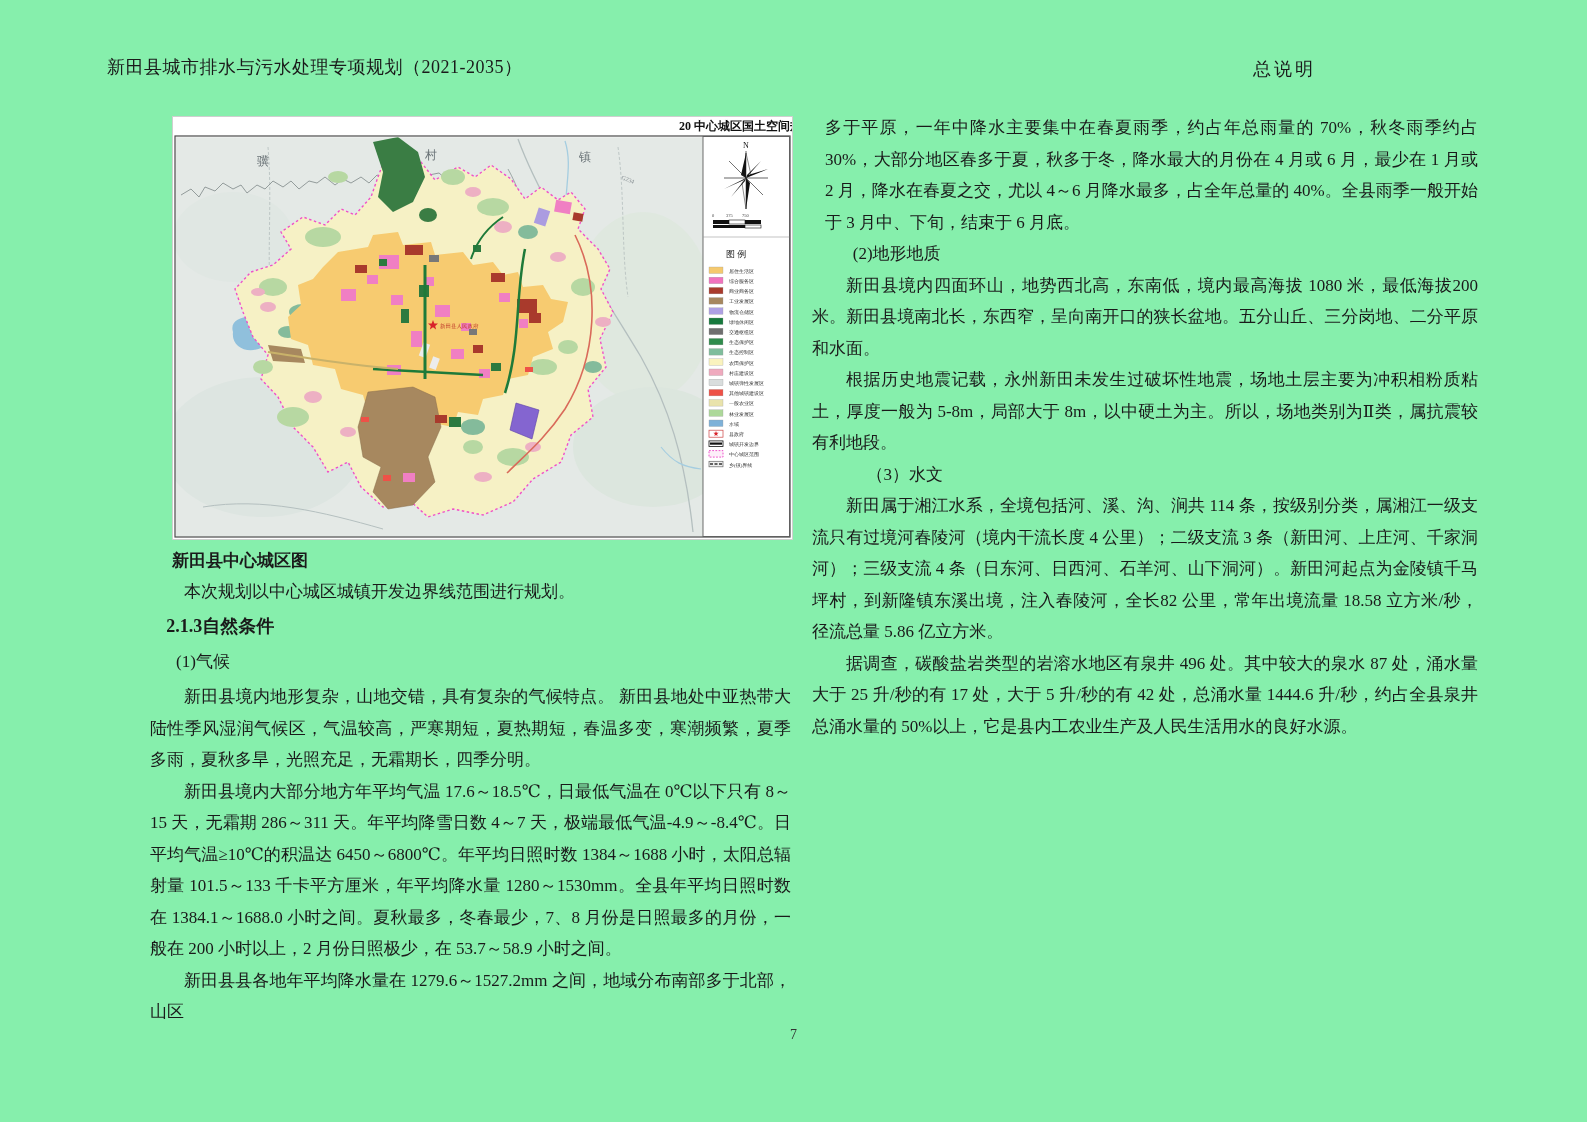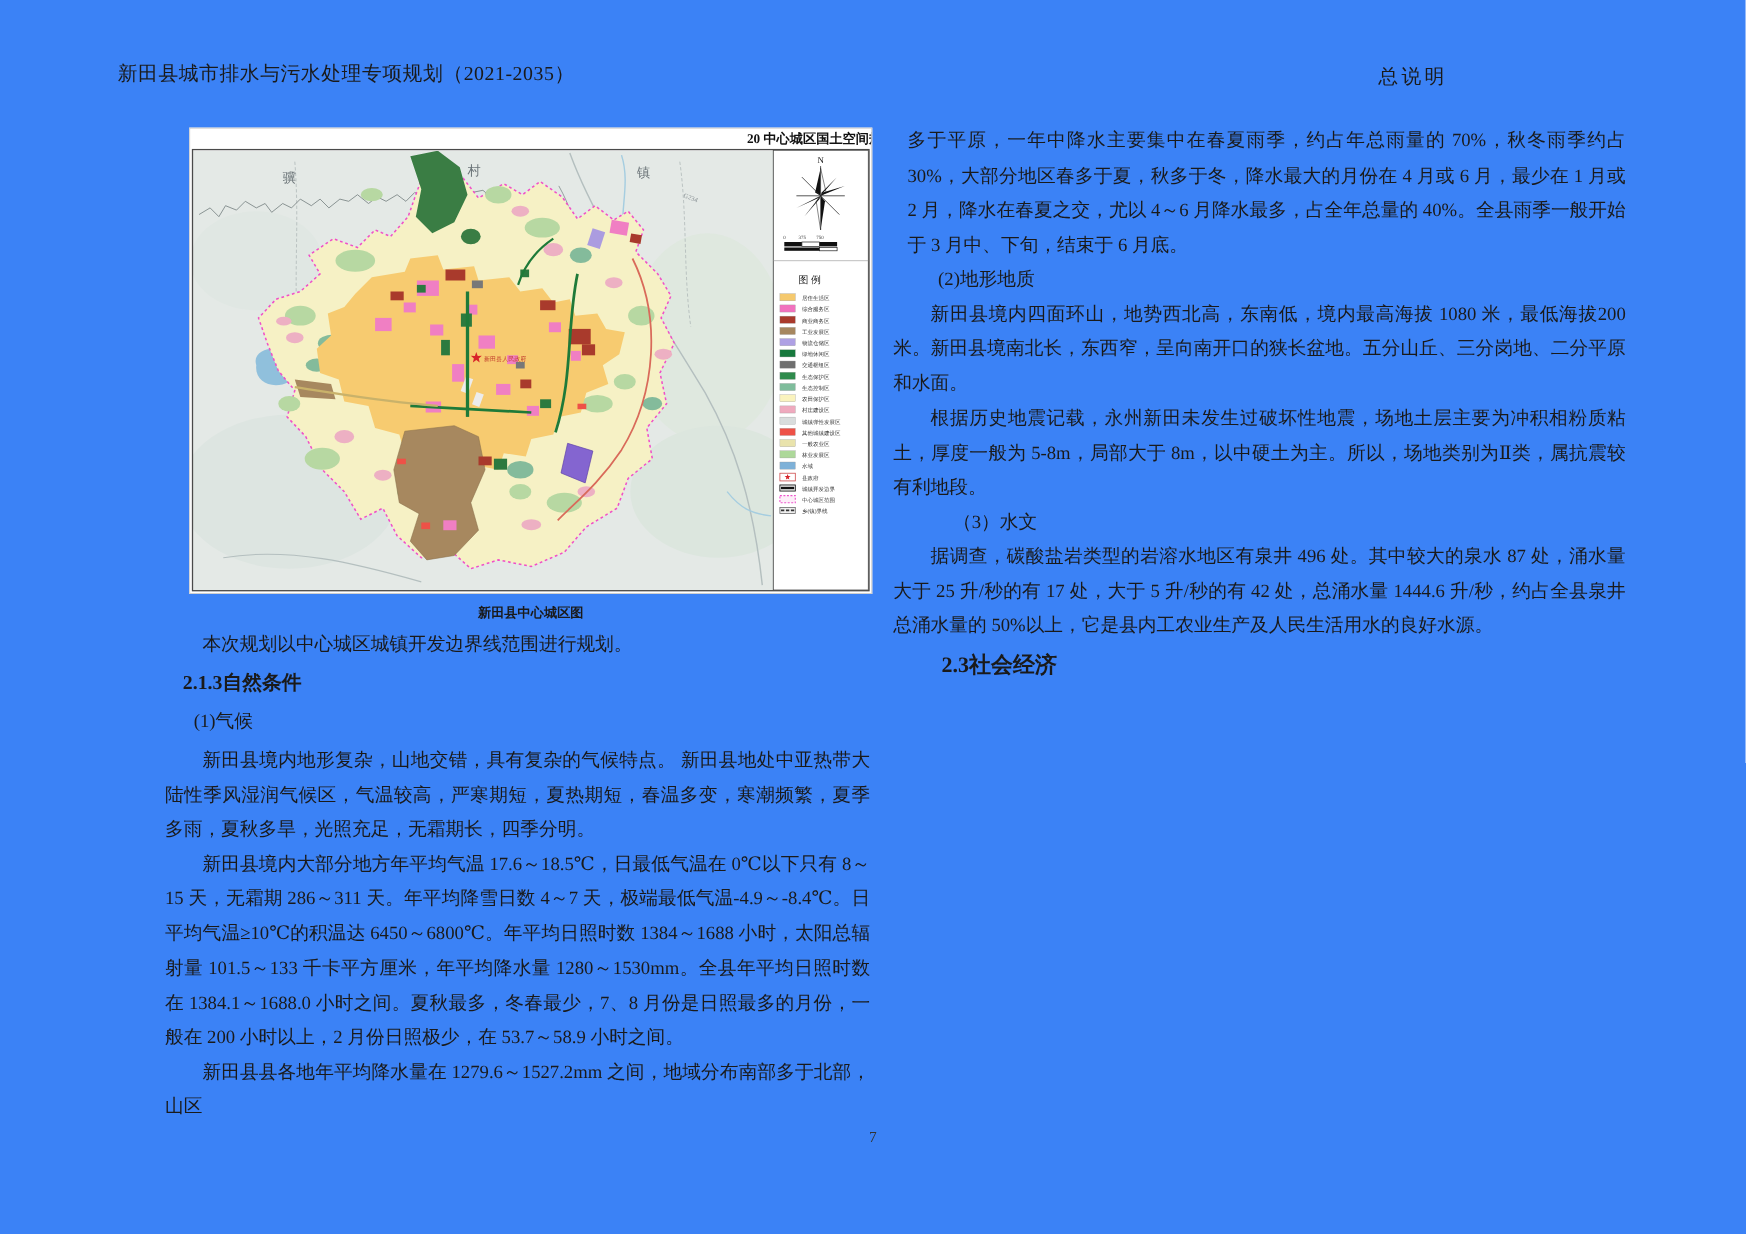--- a/index.html
+++ b/index.html
@@ -1,31 +1,31 @@
 <!DOCTYPE html>
 <html><head>
 <meta charset="utf-8">
 <style>
   * { box-sizing: border-box; }
   html,body { margin:0; padding:0; background:#ffffff; }
   .page {
-    position:relative; width:1587px; height:1122px; background:#3b82f6;
+    position:relative; width:1587px; height:1122px; background:#86efac;
     font-family:"Liberation Serif","DejaVu Serif",serif; color:#1a1a1a;
     overflow:hidden;
   }
   .hdr-left { position:absolute; left:107px; top:55px; font-size:18px; letter-spacing:.5px; }
   .hdr-right { position:absolute; left:1253px; top:57px; font-size:18px; letter-spacing:3px; }
 
   .col-left  { position:absolute; left:150px; top:116px; width:641px; }
   .col-right { position:absolute; left:812px; top:112px; width:666px; }
 
   .figure { width:621px; margin-left:22px; border:1px solid #cfcfcf; background:#fff; }
   .figure svg { display:block; }
 
-  .caption { width:621px; margin:9px 0 0 22px; text-align:center; font-weight:bold; font-size:12px; }
+  .caption { width:621px; margin:9px 0 0 22px; font-weight:bold; font-size:17px; }
 
   .para { font-size:17px; line-height:31.5px; text-align:justify; text-indent:2em; margin:0; }
   .para.noindent { text-indent:0;margin-left:13px; }
   .sub-1 { font-size:17px; line-height:31.5px; margin:4px; text-indent:1.3em; }
   .sub-2 { font-size:17px; line-height:31.5px; margin:0; text-indent:2.4em; }
   .sub-3 { font-size:17px; line-height:31.5px; margin:0; text-indent:3.2em; }
   .h213 { font-size:18px; font-weight:bold; line-height:32px; margin:2px 0 0 0; text-indent:0.9em; }
   .h23  { font-size:20px; font-weight:bold; line-height:34px; margin:3px 0 3px 0; text-indent:2.2em; }
   .intro { margin-top:4px; }
   .page-num { position:absolute; left:0; right:0; top:1027px; text-align:center; font-size:14px; color:#333; }
@@ -302,18 +302,18 @@
     <p class="para">新田县境内大部分地方年平均气温 17.6～18.5℃，日最低气温在 0℃以下只有 8～15 天，无霜期 286～311 天。年平均降雪日数 4～7 天，极端最低气温-4.9～-8.4℃。日平均气温≥10℃的积温达 6450～6800℃。年平均日照时数 1384～1688 小时，太阳总辐射量 101.5～133 千卡平方厘米，年平均降水量 1280～1530mm。全县年平均日照时数在 1384.1～1688.0 小时之间。夏秋最多，冬春最少，7、8 月份是日照最多的月份，一般在 200 小时以上，2 月份日照极少，在 53.7～58.9 小时之间。</p>
     <p class="para">新田县县各地年平均降水量在 1279.6～1527.2mm 之间，地域分布南部多于北部，山区</p>
   </div>
 
   <div class="col-right">
     <p class="para noindent">多于平原，一年中降水主要集中在春夏雨季，约占年总雨量的 70%，秋冬雨季约占 30%，大部分地区春多于夏，秋多于冬，降水最大的月份在 4 月或 6 月，最少在 1 月或 2 月，降水在春夏之交，尤以 4～6 月降水最多，占全年总量的 40%。全县雨季一般开始于 3 月中、下旬，结束于 6 月底。</p>
     <p class="sub-2">(2)地形地质</p>
     <p class="para">新田县境内四面环山，地势西北高，东南低，境内最高海拔 1080 米，最低海拔200 米。新田县境南北长，东西窄，呈向南开口的狭长盆地。五分山丘、三分岗地、二分平原和水面。</p>
     <p class="para">根据历史地震记载，永州新田未发生过破坏性地震，场地土层主要为冲积相粉质粘土，厚度一般为 5-8m，局部大于 8m，以中硬土为主。所以，场地类别为Ⅱ类，属抗震较有利地段。</p>
     <p class="sub-3">（3）水文</p>
+    <p class="para">新田属于湘江水系，全境包括河、溪、沟、涧共 114 条，按级别分类，属湘江一级支流只有过境河春陵河（境内干流长度 4 公里）；二级支流 3 条（新田河、上庄河、千家洞河）；三级支流 4 条（日东河、日西河、石羊河、山下洞河）。新田河起点为金陵镇千马坪村，到新隆镇东溪出境，注入春陵河，全长82 公里，常年出境流量 18.58 立方米/秒，径流总量 5.86 亿立方米。</p>
     <p class="para">据调查，碳酸盐岩类型的岩溶水地区有泉井 496 处。其中较大的泉水 87 处，涌水量大于 25 升/秒的有 17 处，大于 5 升/秒的有 42 处，总涌水量 1444.6 升/秒，约占全县泉井总涌水量的 50%以上，它是县内工农业生产及人民生活用水的良好水源。</p>
-    <p class="h23">2.3社会经济</p>
   </div>
 
   <div class="page-num">7</div>
 </div>
 
 </body></html>

